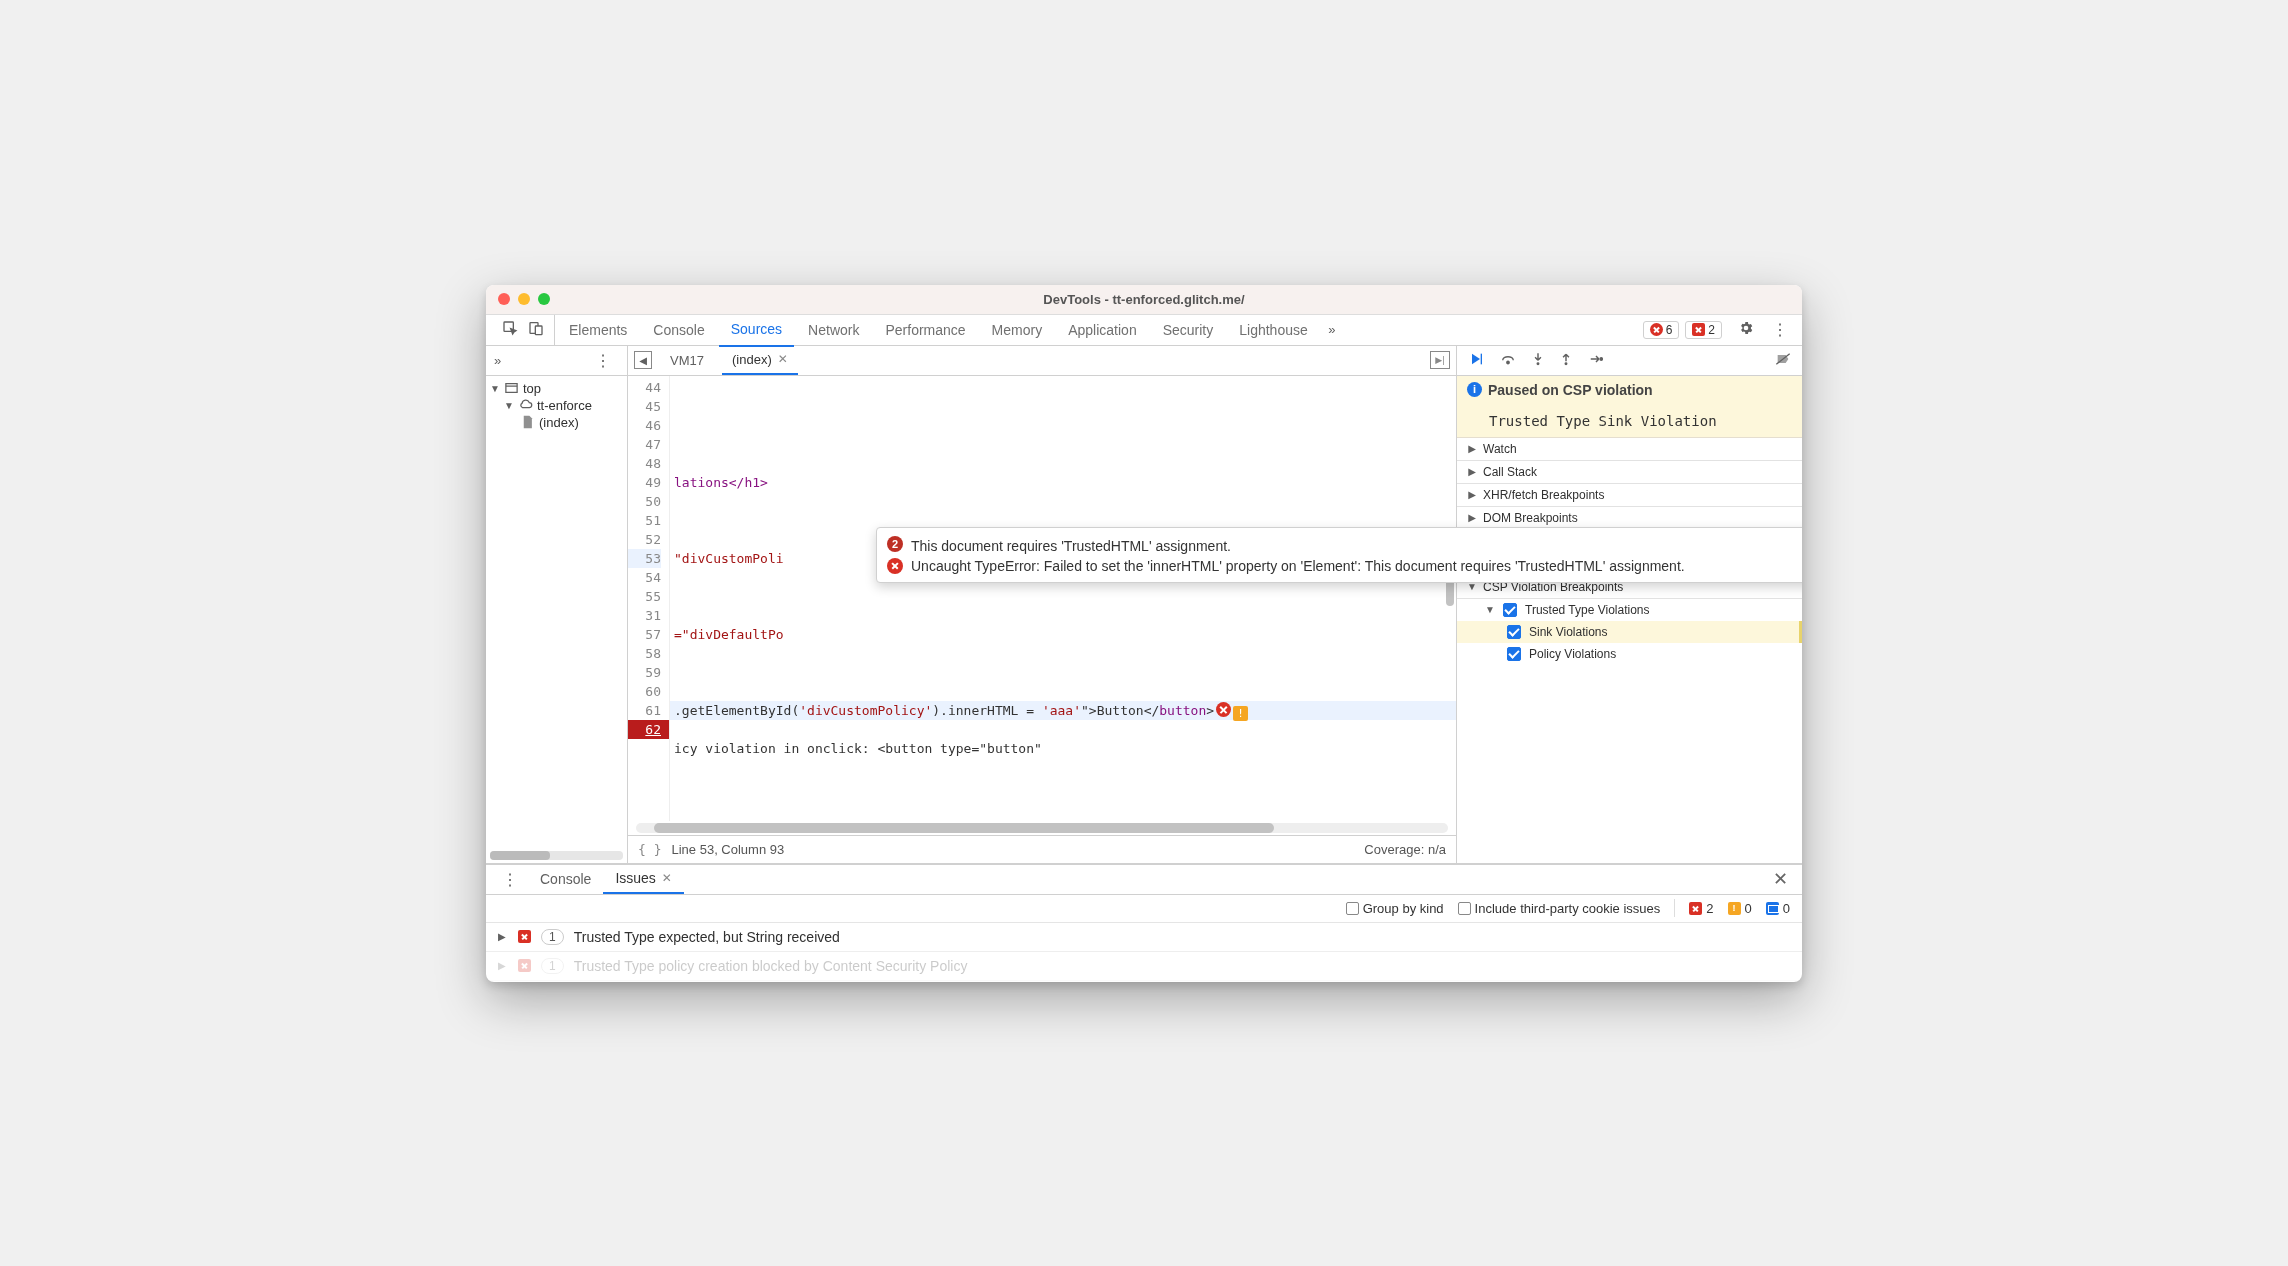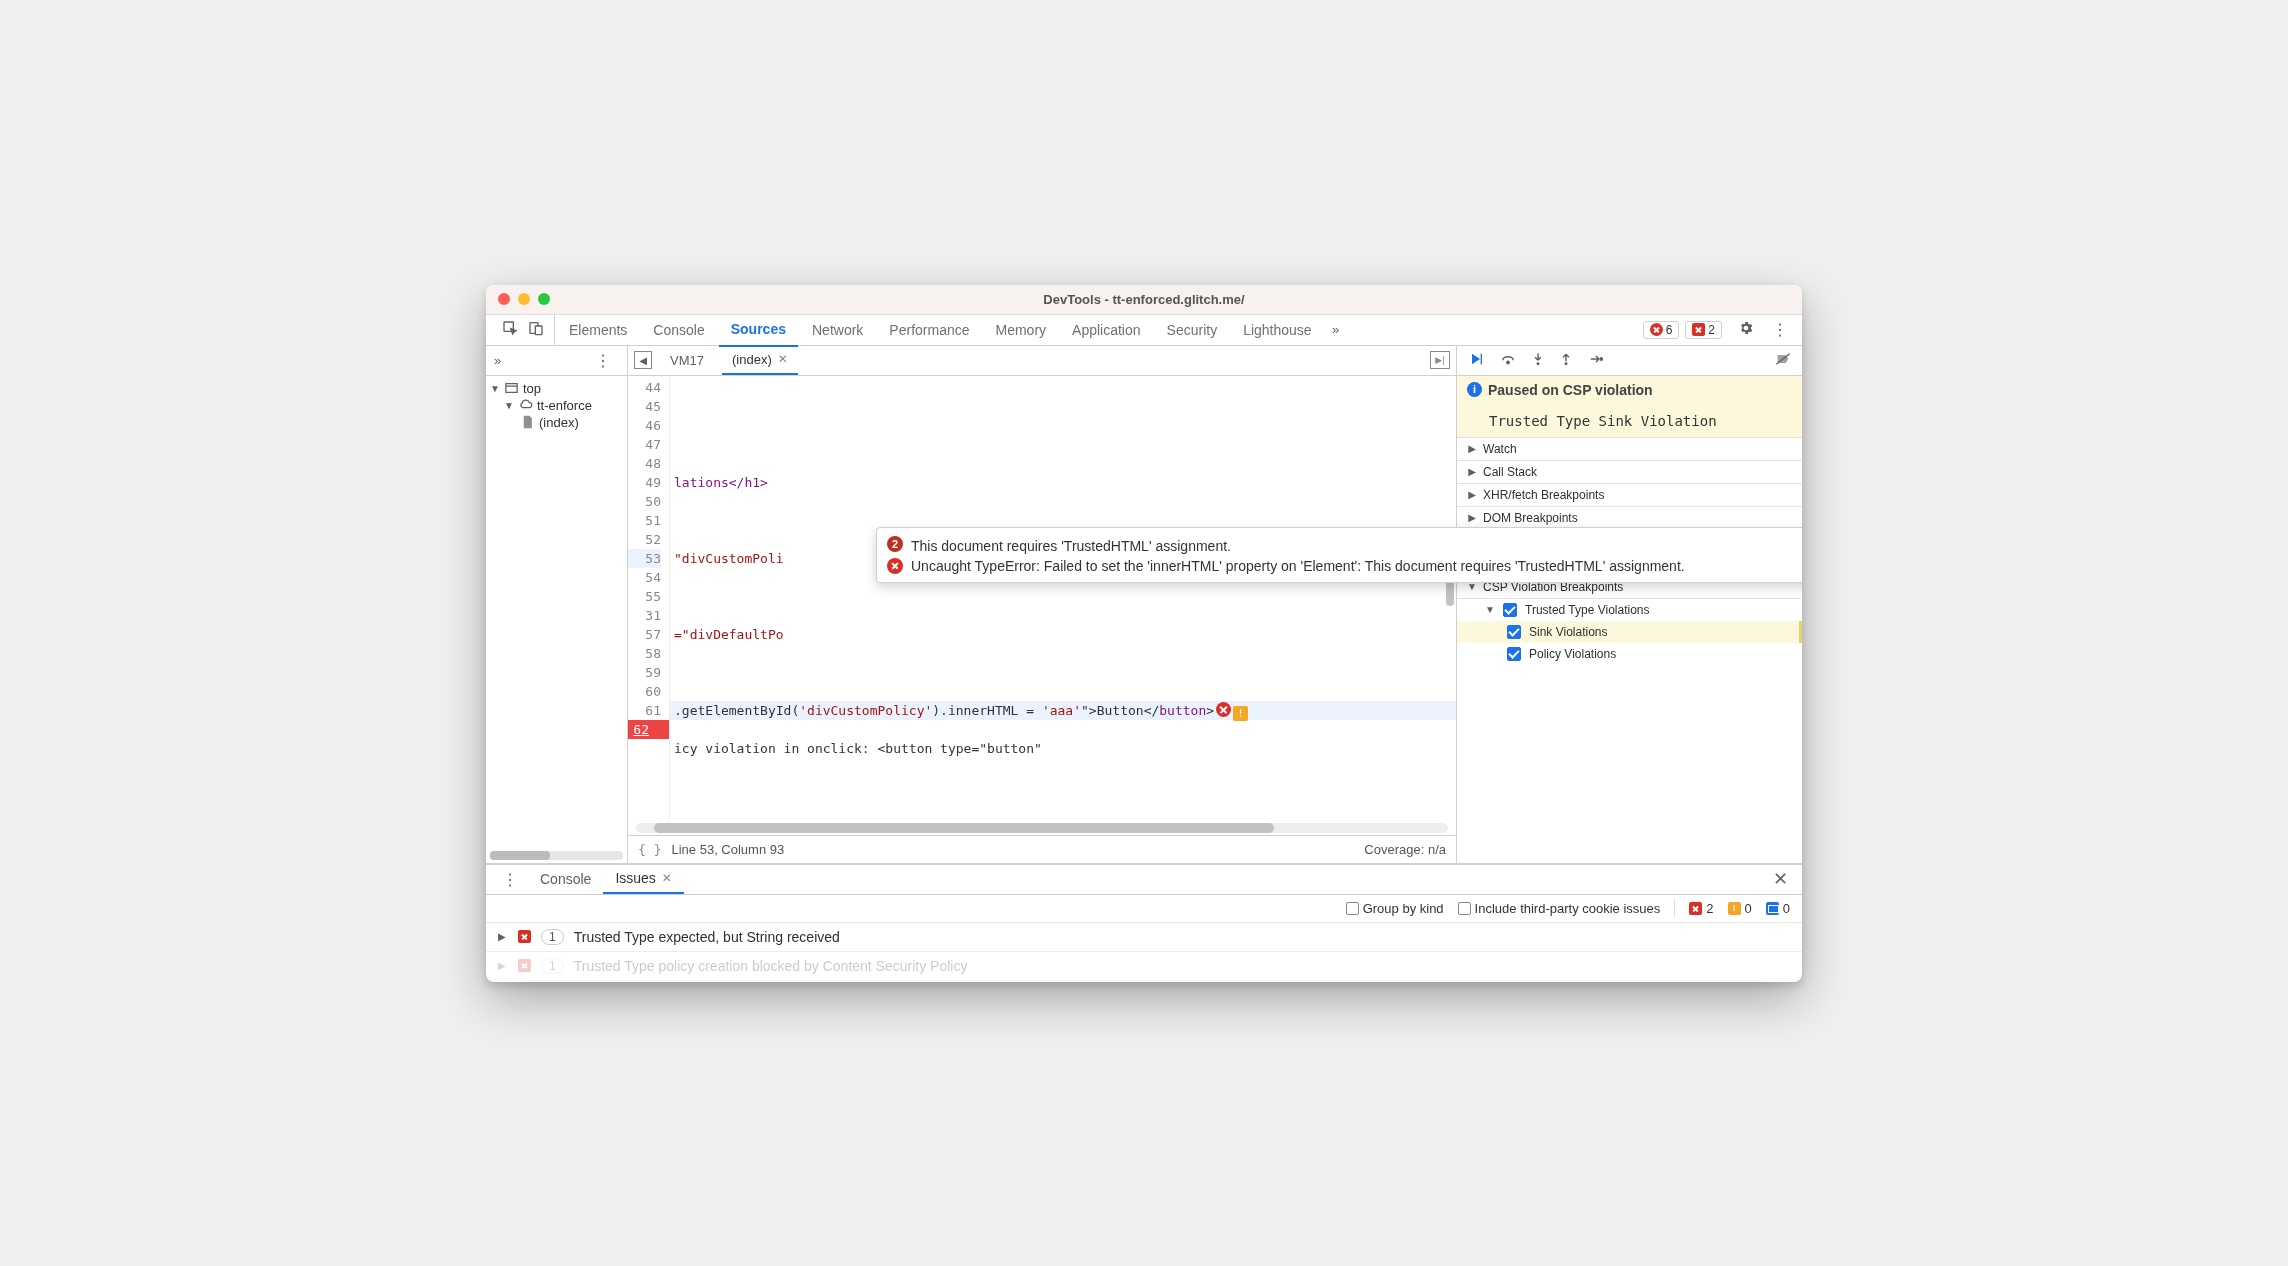--- a/index.html
+++ b/index.html
@@ -49,21 +49,21 @@
 .left-iconbox { display: flex; align-items: center; gap: 10px; padding: 0 10px; border-right: 1px solid #d0d0d0; height: 100%; }
 .tab {
   padding: 16px 12px;
   height: 100%;
   display: flex;
   align-items: center;
   color: #707070;
   cursor: pointer;
   font-size: 14px;
 }
-.tab.active { color: #1a73e8; border-bottom: 2px solid #1a73e8; font-weight: 700; text-align: center; }
+.tab.active { color: #1a73e8; border-bottom: 2px solid #1a73e8; font-weight: 400; text-align: center; }
 .more-tabs { width: 20px; text-align: center; color: #606060; }
 .spacer { flex: 1; }
 .badge-group { display: flex; gap: 6px; align-items: center; padding-right: 6px; }
 .pill {
   display: flex; align-items: center; gap: 3px;
   border: 1px solid #d0d0d0; border-radius: 3px; padding: 1px 6px;
   font-size: 12px; color: #333; background: #fff;
 }
 .ic-err { width: 13px; height: 13px; background: #d93025; border-radius: 50%; position: relative; }
 .ic-err::before, .ic-err::after { content:''; position:absolute; left:3px; top:6px; width:7px; height:1.6px; background:#fff; }
@@ -95,21 +95,21 @@
 .fnav-ic { width:18px; height:18px; border:1px solid #888; color:#606060; display:flex; align-items:center; justify-content:center; font-size:10px;}
 .ftab { padding:0 10px; height:100%; display:flex; align-items:center; gap:6px; font-size:13px; color:#606060; cursor:pointer;}
 .ftab.active { color:#333; border-bottom:2px solid #1a73e8;}
 .ftab .x { color:#888; font-size:12px;}
 .go-ic { margin-left:auto; width:20px; height:18px; border:1px solid #888; display:flex; align-items:center; justify-content:center; color:#888; font-size:9px;}
 
 .editor-wrap { flex:1; display:flex; overflow:hidden; position:relative; font-family: Menlo, Consolas, monospace; font-size:13px;}
 .gutter { width:42px; background:#fff; text-align:right; padding-right:8px; color:#888; border-right:1px solid #eee; line-height:19px; padding-top:2px;}
 .gutter .ln { height:19px; }
 .gutter .ln.hl { background:#eaf2fe; }
-.gutter .ln.cur { background:#ef4444; color:#fff; margin-right:-8px; padding-right:20px;text-decoration:underline;}
+.gutter .ln.cur { background:#b91c1c; color:#fff; margin-right:-8px; padding-right:8px;text-decoration:underline;}
 .code { flex:1; overflow:hidden; white-space:pre; line-height:19px; padding-top:2px; position:relative;}
 .code .line { height:19px; padding-left:4px; }
 .code .line.hl { background:#eaf2fe; }
 .k-tag { color:#881280;} .k-fn { color:#333;} .k-lit { color:#a31515;}
 .hscroll2 { height:10px; margin: 2px 8px; background:#eee; border-radius:5px; position:relative;}
 .hscroll2::after { content:''; position:absolute; left:18px; width:620px; height:100%; background:#c2c2c2; border-radius:5px;}
 .vscroll { position:absolute; right:2px; top:160px; width:8px; height:70px; background:#c2c2c2; border-radius:4px;}
 
 .err-inline { display:inline-block; width:15px; height:15px; background:#d93025; border-radius:50%; position:relative; vertical-align:-2px; margin-left:2px;}
 .err-inline::before,.err-inline::after { content:''; position:absolute; left:3px; top:7px; width:9px; height:1.6px; background:#fff;}

